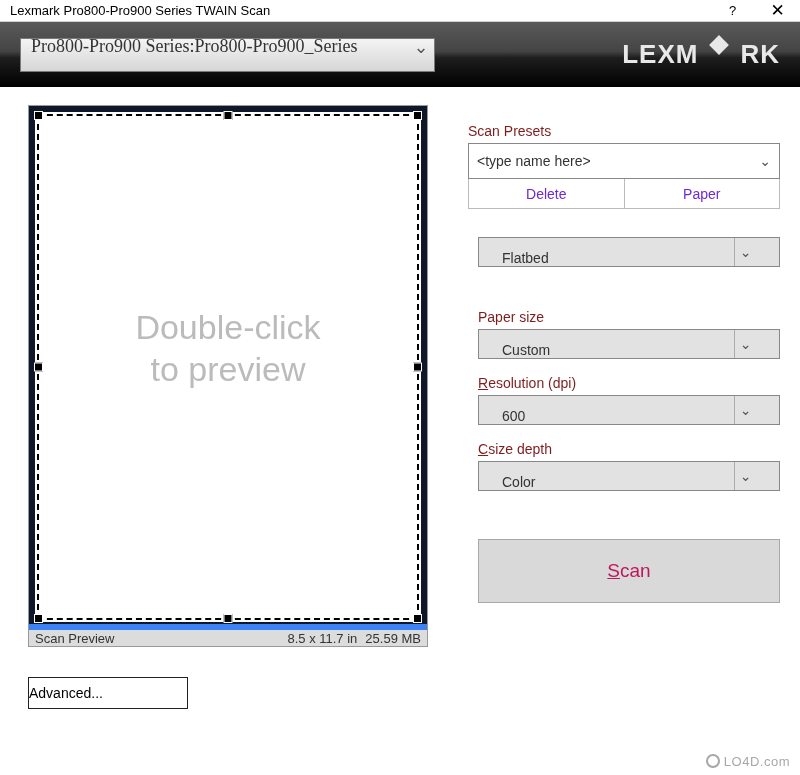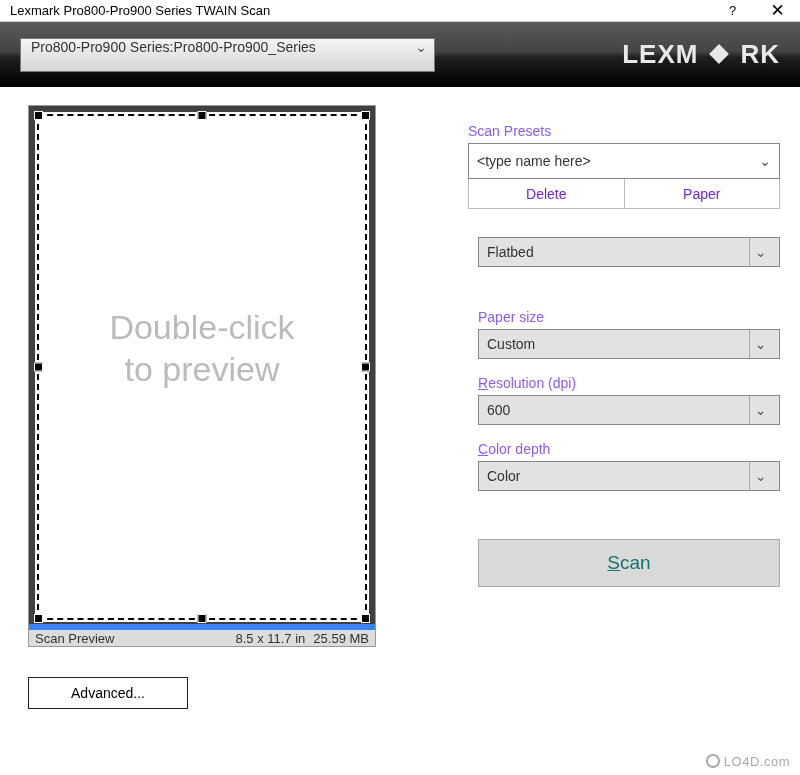--- a/index.html
+++ b/index.html
@@ -43,34 +43,34 @@
       padding: 0 20px 0 20px;
     }
     .scanner-select {
       width: 415px;
       height: 34px;
       background: linear-gradient(to bottom, #f4f4f4, #d6d6d6);
       border: 1px solid #7a7a7a;
       display: flex;
       align-items: center;
       padding: 0 4px 16px 10px;
-      font-size: 14px;
+      font-size: 18px;
       color: #333;
+      font-family: Liberation Serif, serif;
     }
     .scanner-select .txt { flex: 1; white-space: nowrap; overflow: hidden; }
     .scanner-select .chev { width: 18px; text-align: center; color: #555; }
     .logo {
       margin-left: auto;
       font-family: Arial, sans-serif;
       font-weight: bold;
       font-size: 26px;
       letter-spacing: 1px;
       color: #e8e8e8;
       display: flex;
-      align-items: center;
       gap: 12px;
     }
     .logo .diamond {
       display: inline-block;
       width: 14px; height: 14px;
       background: #e8e8e8;
       transform: rotate(45deg);
       margin: 0 2px;
       position: relative;
       top: -1px;
@@ -80,23 +80,23 @@
     .content {
       display: flex;
       padding: 18px 20px 0 28px;
       height: calc(775px - 30px - 65px);
     }
     .left { width: 400px; display: flex; flex-direction: column; }
     .right { flex: 1; padding-left: 40px; padding-top: 18px; }
 
     
     .preview-outer {
-      background: #404040;
+      background: #0f172a;
       border: 1px solid #999;
-      width: 348px;
+      width: 400px;
       height: 542px;
       position: relative;
     }
     .preview-area {
       position: absolute;
       left: 6px; top: 6px; right: 6px; bottom: 24px;
       background: #fff;
     }
     .selection-box {
       position: absolute;
@@ -142,28 +142,27 @@
 
     .advanced-btn {
       margin-top: 30px;
       width: 160px;
       height: 32px;
       background: #fff;
       border: 1px solid #222;
       font-size: 14px;
       display: flex;
       align-items: center;
-      justify-content: center;
       cursor: default;
     }
 
     
     .section-label {
       font-size: 14px;
-      color: #8b5cf6;
+      color: #7f1d1d;
       margin-bottom: 4px;
     }
     .preset-combo {
       height: 36px;
       border: 1px solid #888;
       background: #fff;
       display: flex;
       align-items: center;
       padding: 0 8px;
       font-size: 14px;
@@ -185,47 +184,47 @@
     }
     .preset-btns .pbtn:first-child { border-right: none; }
 
     .field-group { margin-top: 28px; padding-left: 10px; }
     .field-group.tight { margin-top: 16px; }
     .dropdown {
       height: 30px;
       border: 1px solid #888;
       background: #e2e2e2;
       display: flex;
-      align-items: center;
-      padding: 0 8px;
+      align-items: flex-end;
+      padding: 0 23px;
       font-size: 14px;
       color: #333;
       margin-top: 3px;
     }
     .dropdown .chev {
       margin-left: auto;
       width: 22px;
       height: 100%;
       border-left: 1px solid #aaa;
       display: flex;
       align-items: center;
       justify-content: center;
       color: #555;
     }
 
     .scan-btn {
       margin-top: 48px;
-      height: 48px;
+      height: 64px;
       background: #d9d9d9;
       border: 1px solid #a8a8a8;
       display: flex;
       align-items: center;
       justify-content: center;
       font-size: 19px;
-      color: #0f766e;
+      color: #be185d;
       margin-left: 10px;
     }
 
     .watermark {
       position: absolute;
       right: 10px;
       bottom: 6px;
       font-size: 13px;
       color: rgba(80,80,80,0.5);
       letter-spacing: 0.5px;
@@ -327,21 +326,21 @@
 
     <div class="field-group tight">
       <div class="section-label"><u class="hotkey">R</u><span>esolution (dpi)</span></div>
       <div class="dropdown">
         <span>600</span>
         <span class="chev">⌄</span>
       </div>
     </div>
 
     <div class="field-group tight">
-      <div class="section-label"><u class="hotkey">C</u><span>olor depth</span></div>
+      <div class="section-label"><u class="hotkey">C</u><span>size depth</span></div>
       <div class="dropdown">
         <span>Color</span>
         <span class="chev">⌄</span>
       </div>
     </div>
 
     <div class="scan-btn">
       <span><u class="hotkey">S</u><span>can</span></span>
     </div>
   </div>

